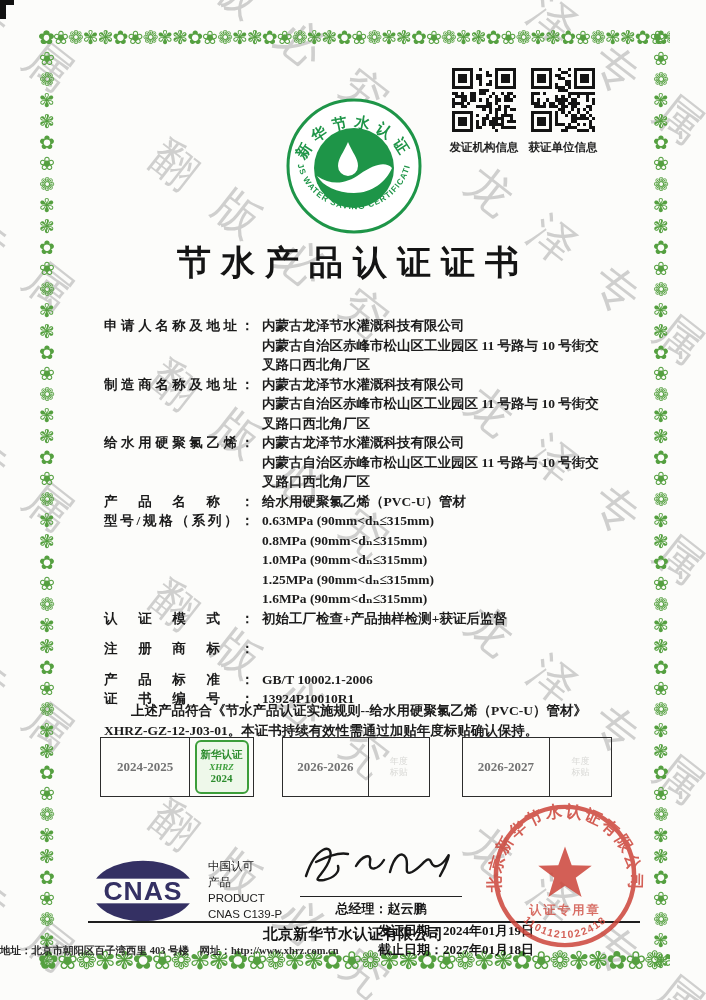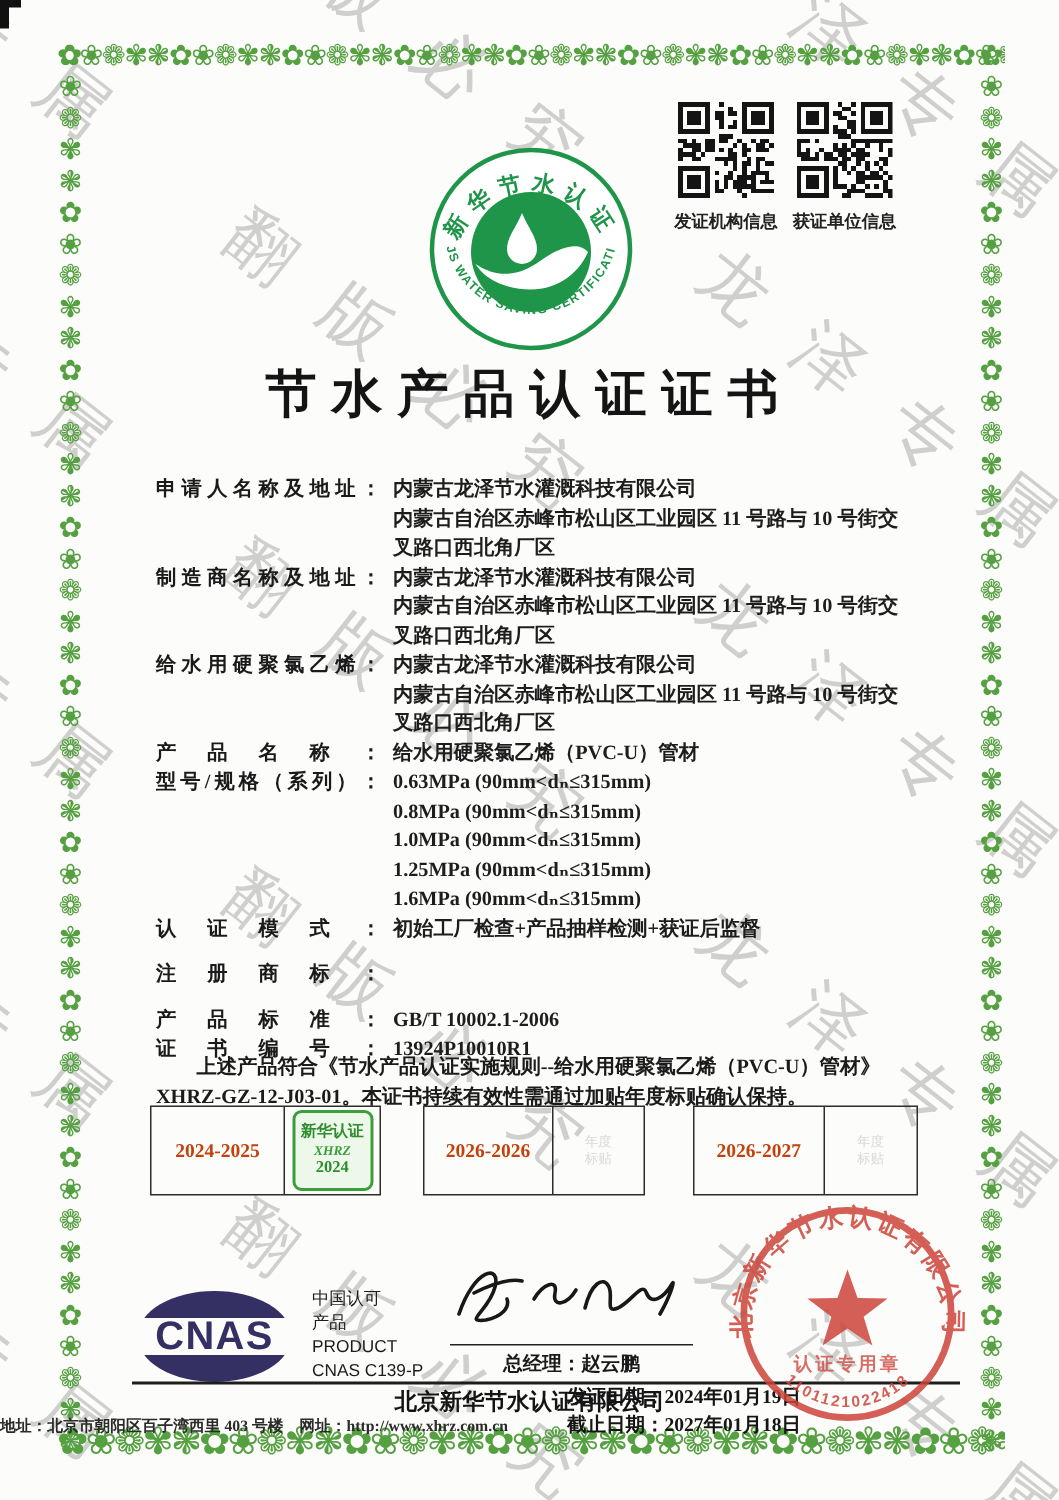--- a/index.html
+++ b/index.html
@@ -40,21 +40,21 @@
   .row-trademark{margin-top:11px;margin-bottom:11px;}
   .paragraph{position:absolute;z-index:2;left:104px;top:701px;width:514px;font-size:13.5px;line-height:20px;font-weight:600;color:#1b1b1b;}
   .paragraph .ind{text-indent:27px;}
   
   .year-row{position:absolute;z-index:2;left:100px;top:737px;display:flex;}
   .ybox{height:58px;border:1.6px solid #2c2c2c;display:flex;}
   .yb1{width:152px;margin-right:28px;}
   .yb2{width:146px;margin-right:32px;}
   .yb3{width:148px;}
   .ycell-l{flex:0 0 58%;display:flex;align-items:center;justify-content:center;
-           font-size:13px;font-weight:600;color:#c2410c;}
+           font-size:13px;font-weight:600;color:#737373;}
   .ycell-r{flex:1;border-left:1.4px solid #2c2c2c;display:flex;align-items:center;justify-content:center;}
   .stamp{width:50px;height:50px;border:2px solid #3c9e3a;border-radius:6px;background:#eef8ea;
          display:flex;flex-direction:column;align-items:center;justify-content:center;line-height:1.15;}
   .stamp .s1{font-size:10.5px;font-weight:700;color:#2d8c2e;}
   .stamp .s2{font-size:9px;font-style:italic;font-weight:700;color:#3c9e3a;}
   .stamp .s3{font-size:11px;font-weight:700;color:#2d8c2e;}
   .placeholder{font-size:9px;line-height:11px;color:#d9d9d6;text-align:center;}
   
   .cnas-logo{position:absolute;z-index:2;left:86px;top:854px;width:114px;height:74px;}
   .cnas-text{position:absolute;z-index:2;left:208px;top:858px;font-family:"Liberation Sans","DejaVu Sans",sans-serif;

